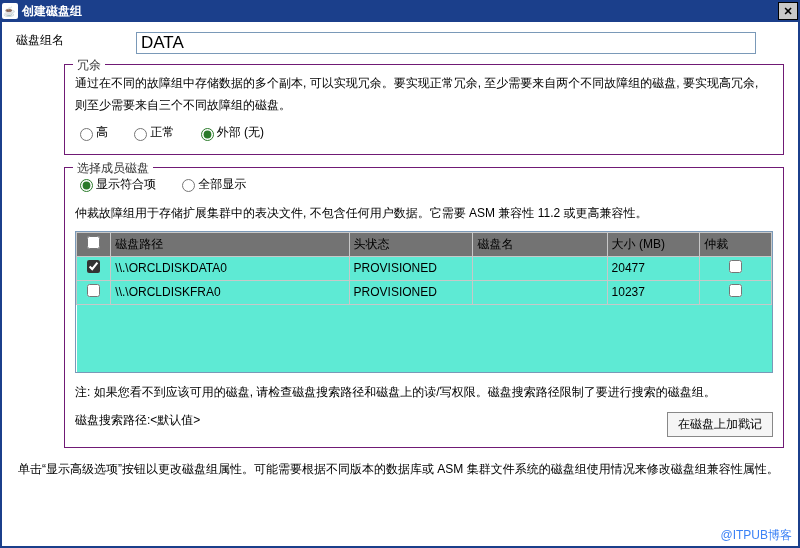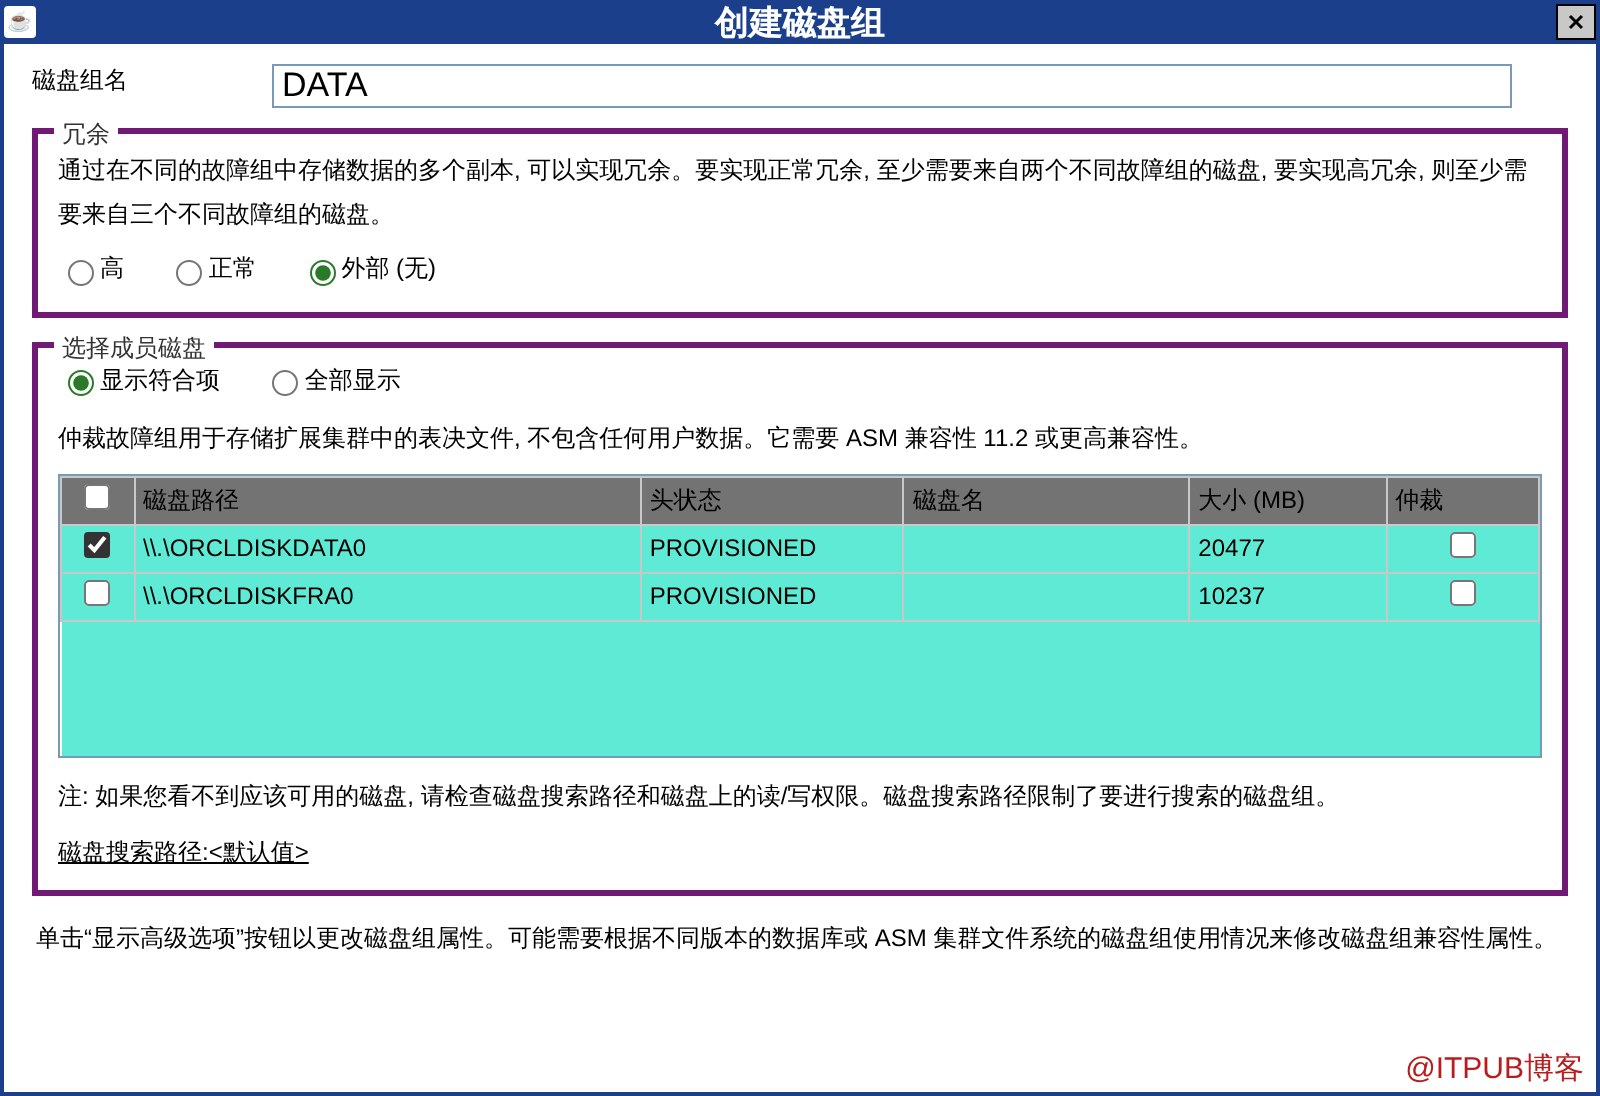--- a/index.html
+++ b/index.html
@@ -1,46 +1,46 @@
 <!DOCTYPE html>
 <html><head>
 <meta charset="utf-8">
 <style>
   html, body { margin:0; padding:0; font-family:"Microsoft YaHei","SimSun",Arial,sans-serif; font-size:12px; color:#000; background:#fff; }
   .window { width:800px; height:548px; box-sizing:border-box; background:#fff; position:relative; }
   .titlebar { height:22px; background:linear-gradient(#1b3f8b,#1b3f8b); color:#fff; display:flex; align-items:center; padding:0 2px; }
   .java-icon { width:16px; height:16px; background:#fff; border-radius:2px; display:flex; align-items:center; justify-content:center; margin-right:4px; font-size:10px; color:#d00;}
-  .title-text { font-weight:bold; font-size:17px; flex:1;text-align:center; }
+  .title-text { font-weight:bold; font-size:12px; flex:1; }
   .close-btn { width:18px; height:16px; background:#c8c8c8; border:1px solid #000; display:flex; align-items:center; justify-content:center; font-weight:bold; font-size:11px; cursor:pointer; color:#000;}
   .outer { border:2px solid #1b3f8b; border-top:none; height:calc(100% - 22px); box-sizing:border-box; }
   .content { padding:10px 14px; height:100%; box-sizing:border-box; position:relative;}
   .row { display:flex; margin-bottom:10px;}
   .lbl { width:120px; }
   input.text { height:20px; border:1px solid #7a99b8; padding:0 4px; font-size:17px; width:610px;}
-  .fieldset { border:3px solid #701a75; padding:8px 10px 10px 10px; margin-bottom:12px; position:relative;}
+  .fieldset { border:1px solid #701a75; padding:8px 10px 10px 10px; margin-bottom:12px; position:relative;margin-left:48px;}
   .fieldset .legend { position:absolute; top:-8px; left:8px; background:#fff; padding:0 4px; color:#333;}
   .desc { line-height:1.8; color:#000; }
   .radio-row { margin-top:8px;}
   .radio-row label { margin-right:18px; cursor:pointer; display:inline-flex; align-items:center;}
   .radio-row input { margin-right:3px;}
   input[type=radio] { accent-color:#2a7a2a; }
   .table-wrap { border:1px solid #7a99b8; height:140px; overflow:hidden; margin-top:6px;}
   table { border-collapse:collapse; width:100%; font-size:12px;}
   th, td { border:1px solid #c8c8c8; padding:2px 4px; height:19px; text-align:left; background:#5eead4;}
   th { background:#737373; font-weight:normal;}
   th.chkcol, td.chkcol { width:24px; text-align:center;}
   .tbody-fill td { border:none; }
   .note { margin-top:10px; line-height:1.6;}
-  .path-row { display:flex; align-items:flex-start; margin-top:10px;text-decoration:underline;}
+  .path-row { display:flex; align-items:flex-start; margin-top:10px;}
   .path-row .spacer { flex:1;}
   .btn { background:#f5f5f5; border:1px solid #888; padding:3px 10px; font-size:12px; cursor:pointer; margin-left:6px;}
   .bottom-note { margin:10px 2px; line-height:1.6;}
   .action-row { text-align:center; margin-top:8px;}
   .action-row .btn { margin:0 3px;}
-  .watermark { position:absolute; right:8px; bottom:4px; color:#b91c1c; font-size:15px; }
+  .watermark { position:absolute; right:8px; bottom:4px; color:#3b82f6; font-size:12px; }
   input[type=checkbox]{ accent-color:#333; margin:0;}
 </style>
 </head>
 <body>
 
 <div class="window">
   <div class="titlebar">
     <span class="java-icon">☕</span>
     <span class="title-text">创建磁盘组</span>
     <span class="close-btn">✕</span>
@@ -120,20 +120,21 @@
                 </tr>
             </tbody>
           </table>
         </div>
 
         <div class="note">注: 如果您看不到应该可用的磁盘, 请检查磁盘搜索路径和磁盘上的读/写权限。磁盘搜索路径限制了要进行搜索的磁盘组。</div>
 
         <div class="path-row">
           <span>磁盘搜索路径:&lt;默认值&gt;</span>
           <span class="spacer"></span>
+          <button class="btn">在磁盘上加戳记</button>
         </div>
       </div>
 
       <div class="bottom-note">单击“显示高级选项”按钮以更改磁盘组属性。可能需要根据不同版本的数据库或 ASM 集群文件系统的磁盘组使用情况来修改磁盘组兼容性属性。</div>
 
 
     </div>
   </div>
   <div class="watermark">@ITPUB博客</div>
 </div>

